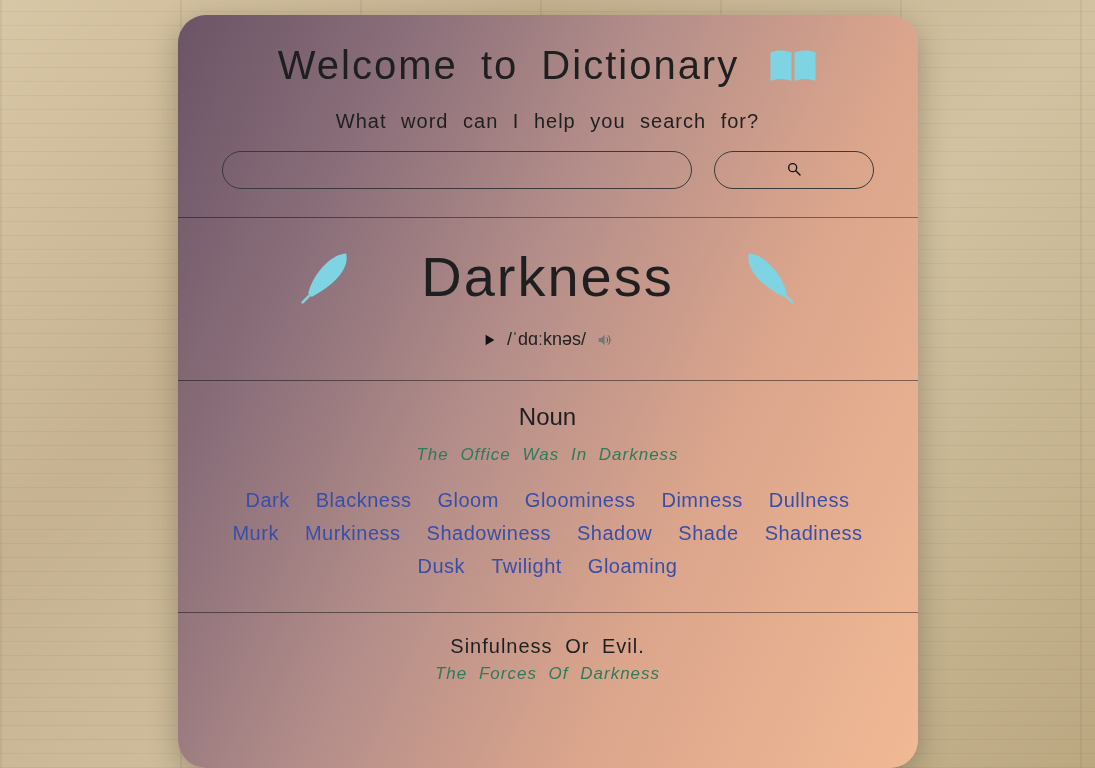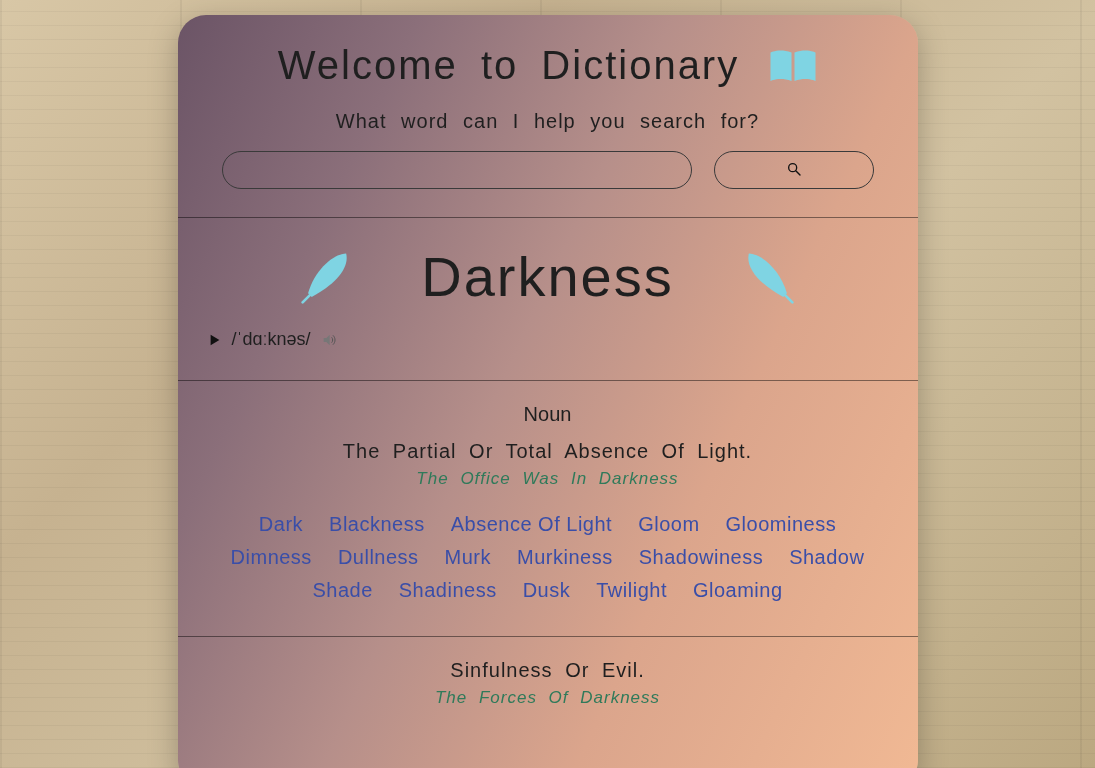--- a/index.html
+++ b/index.html
@@ -102,31 +102,32 @@
   .feather svg { width: 58px; height: 58px; display:block; }
   .feather.flip svg { transform: scaleX(-1); }
   .word {
     font-size: 56px;
     letter-spacing: 2px;
   }
   .pron-row {
     margin-top: 20px;
     display: flex;
     align-items: center;
+    justify-content: center;
     gap: 10px;
     font-size: 18px;
   }
   .play-icon svg { width: 14px; height: 14px; display:block; fill:#111;}
   .vol-icon   svg { width: 16px; height: 16px; display:block; stroke:#555; fill:none;}
   .sense {
     text-align: center;
     padding: 22px 30px 26px 30px;
   }
   .pos {
-    font-size: 20px;
+    font-size: 24px;
     margin-bottom: 14px;
   }
   .def {
     font-size: 20px;
     letter-spacing: 1px;
     word-spacing: 6px;
     margin-bottom: 6px;
   }
   .example {
     font-size: 17px;
@@ -216,26 +217,24 @@
           </svg>
       </span>
     </div>
   </div>
 
   <hr class="sep">
 
   <div id="senses-container">
       <div class="sense">
         <div class="pos">Noun</div>
-        <div class="def">The Partial Or Total Absence Of Light.</div>
         <div class="example">The Office Was In Darkness</div>
         <div class="syns">
           <span class="syn">Dark</span>
           <span class="syn">Blackness</span>
-          <span class="syn">Absence Of Light</span>
           <span class="syn">Gloom</span>
           <span class="syn">Gloominess</span>
           <span class="syn">Dimness</span>
           <span class="syn">Dullness</span>
           <span class="syn">Murk</span>
           <span class="syn">Murkiness</span>
           <span class="syn">Shadowiness</span>
           <span class="syn">Shadow</span>
           <span class="syn">Shade</span>
           <span class="syn">Shadiness</span>

